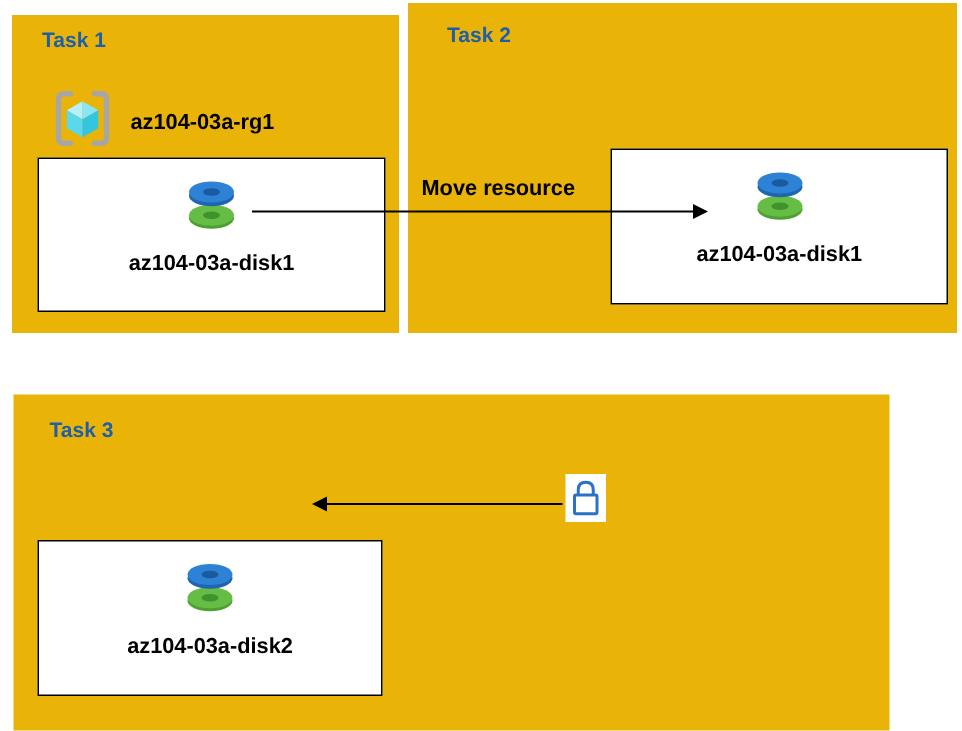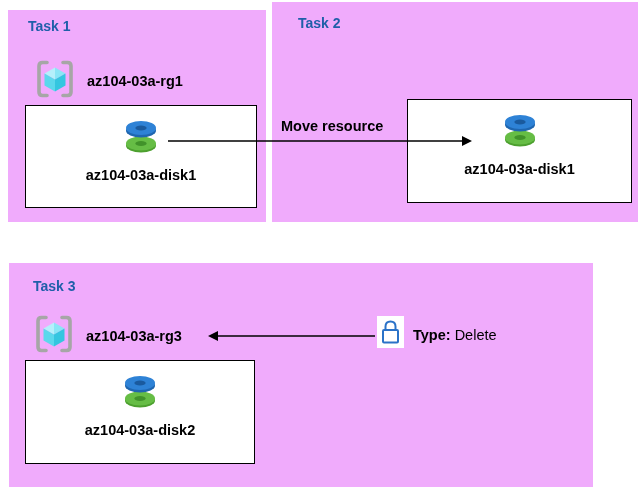--- a/index.html
+++ b/index.html
@@ -2,21 +2,21 @@
 <html><head>
 <meta charset="utf-8">
 <style>
   html,body { margin:0; padding:0; }
   body {
     width:641px; height:487px; position:relative; overflow:hidden;
     background:#ffffff;
     font-family:"Liberation Sans", sans-serif;
     color:#000;
   }
-  .panel { position:absolute; background:#f0abfc; }
+  .panel { position:absolute; background:#eab308; }
   .panel-title {
     position:absolute; font-weight:bold; font-size:14px; color:#1f5fa9;
     white-space:nowrap;
   }
   .rg-row {
     position:absolute; display:flex; align-items:center; gap:11px;
     white-space:nowrap;
   }
   .entity-label { font-weight:bold; font-size:14.5px; color:#000; }
   .inner-box {
@@ -95,33 +95,20 @@
         <ellipse cx="19" cy="9" rx="5.6" ry="2.5" fill="#1a5a9e"></ellipse>
       </svg>
     </span>
     <span class="entity-label">az104-03a-disk1</span>
   </div>
 </div>
 
 <div class="panel" style="left:9px; top:263px; width:584px; height:224px;">
   <div class="panel-title" style="left:24px; top:15px;">Task 3</div>
 
-  <div class="rg-row" style="left:24px; top:51px;">
-    <span>
-      <svg width="42" height="40" viewBox="0 0 42 40">
-        <path d="M13 3.5 H8.5 Q5 3.5 5 7 V33 Q5 36.5 8.5 36.5 H13" fill="none" stroke="#a6a6a6" stroke-width="3.6" stroke-linecap="round"></path>
-        <path d="M29 3.5 H33.5 Q37 3.5 37 7 V33 Q37 36.5 33.5 36.5 H29" fill="none" stroke="#a6a6a6" stroke-width="3.6" stroke-linecap="round"></path>
-        <polygon points="10.5,14.5 21,8.5 21,20.5" fill="#b5f0fb"></polygon>
-        <polygon points="21,8.5 31.5,14.5 21,20.5" fill="#8ae6f6"></polygon>
-        <polygon points="10.5,14.5 21,20.5 21,32.5 10.5,26.5" fill="#5bd8ec"></polygon>
-        <polygon points="31.5,14.5 21,20.5 21,32.5 31.5,26.5" fill="#34c6e0"></polygon>
-      </svg>
-    </span>
-    <span class="entity-label">az104-03a-rg3</span>
-  </div>
 
   <div class="inner-box" style="left:16px; top:97px; width:230px; height:104px;">
     <span class="disk-wrap">
       <svg width="38" height="36" viewBox="0 0 38 36">
         <ellipse cx="19" cy="26.5" rx="15" ry="7" fill="#4da02f"></ellipse>
         <ellipse cx="19" cy="24.5" rx="15" ry="7" fill="#66bd45"></ellipse>
         <ellipse cx="19" cy="24.5" rx="5.6" ry="2.5" fill="#41922a"></ellipse>
         <ellipse cx="19" cy="11.5" rx="15" ry="7" fill="#1f66b0"></ellipse>
         <ellipse cx="19" cy="9" rx="15" ry="7" fill="#2e82d6"></ellipse>
         <ellipse cx="19" cy="9" rx="5.6" ry="2.5" fill="#1a5a9e"></ellipse>
@@ -133,24 +120,20 @@
 
 <div class="move-label">Move resource</div>
 
 <div class="lock-square">
   <svg width="25" height="28" viewBox="0 0 25 28">
     <path d="M7.5 12 V8.5 Q7.5 3.5 12.5 3.5 Q17.5 3.5 17.5 8.5 V12" fill="none" stroke="#2a72c8" stroke-width="2"></path>
     <rect x="5" y="12" width="15" height="12.5" rx="1" fill="#ffffff" stroke="#2a72c8" stroke-width="2"></rect>
   </svg>
 </div>
 <div class="lock-text">
-  <div>
-    <span class="type-label">Type:</span>
-    <span class="type-value">Delete</span>
-  </div>
 </div>
 
 <svg class="arrow-layer">
   <g>
     <line x1="168" y1="141" x2="462" y2="141" stroke="#000" stroke-width="1.4"></line>
     <polygon points="462,136 472,141 462,146" fill="#000"></polygon>
   </g>
   <g>
     <line x1="375" y1="336" x2="218" y2="336" stroke="#000" stroke-width="1.4"></line>
     <polygon points="218,331 208,336 218,341" fill="#000"></polygon>

